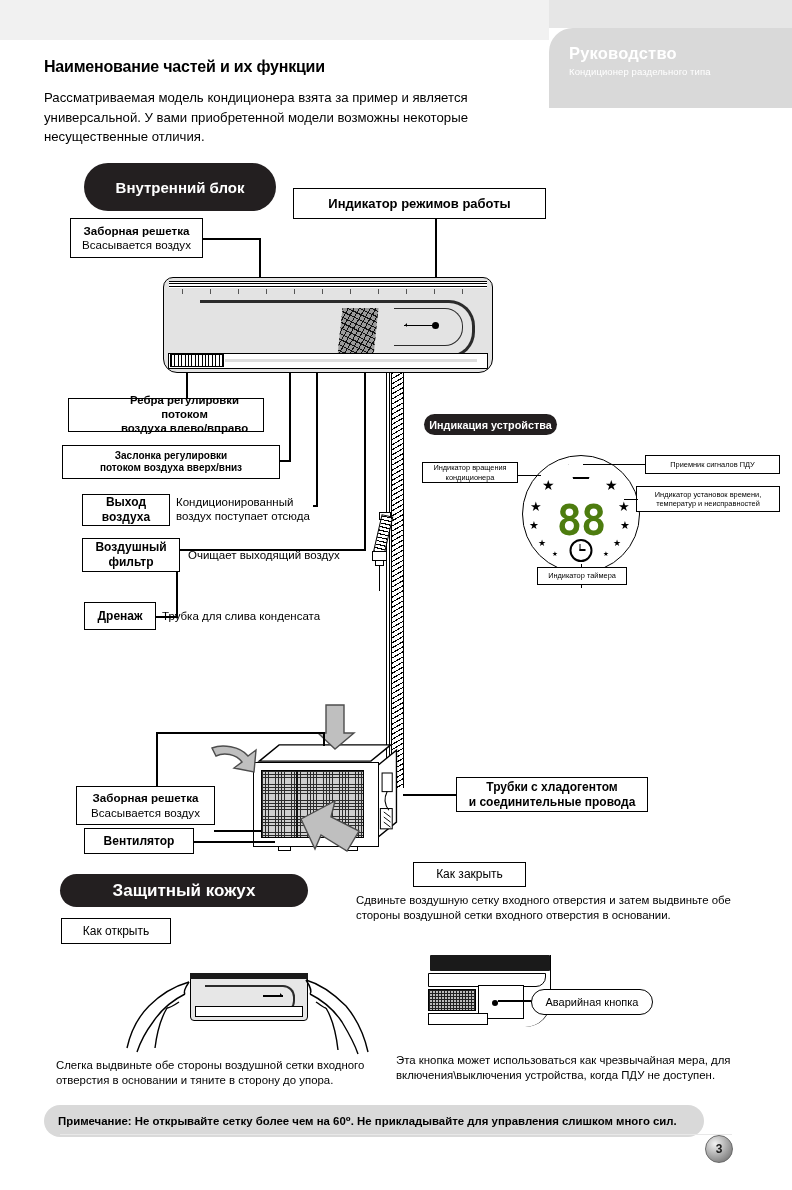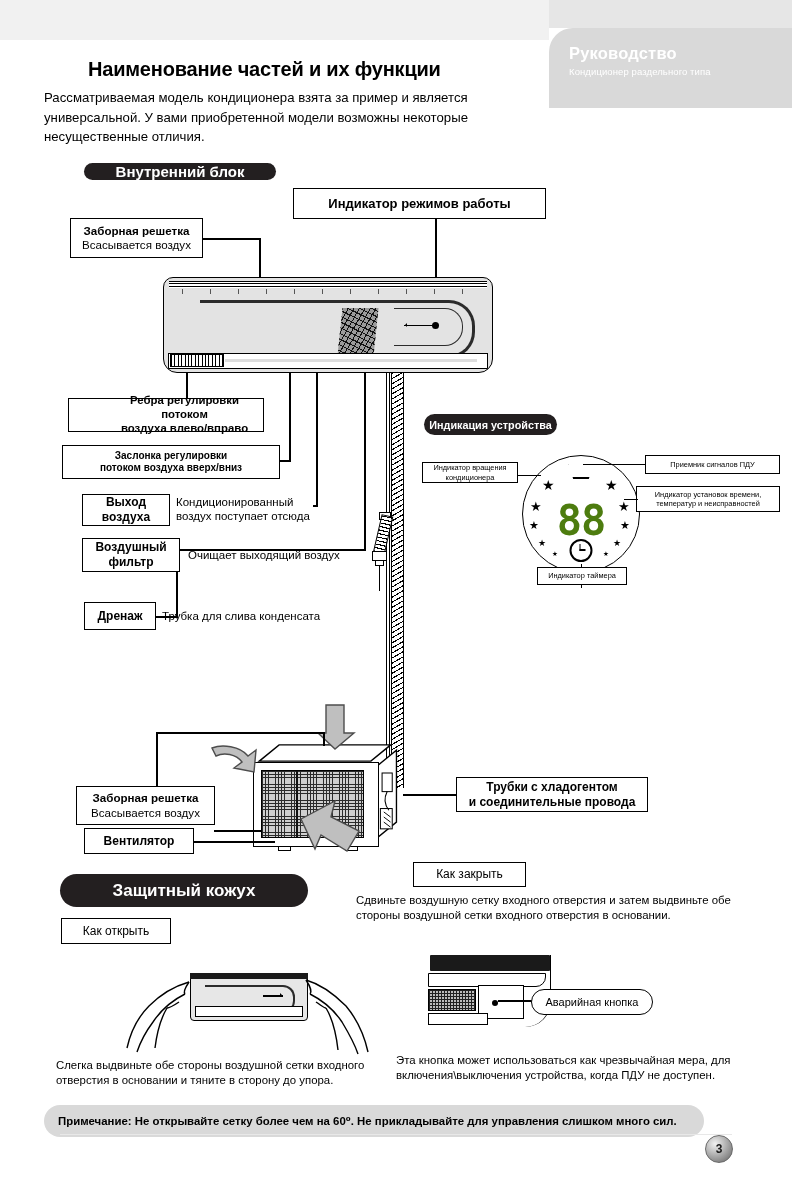--- a/index.html
+++ b/index.html
@@ -20,21 +20,21 @@
   }
   .hdr-title{
     position:absolute;left:20px;top:16px;color:#fff;font-size:16.5px;font-weight:bold;
     letter-spacing:.2px;
   }
   .hdr-sub{
     position:absolute;left:20px;top:38px;color:#fff;font-size:9.5px;letter-spacing:.1px;
   }
 
   
-  .h1{position:absolute;left:44px;top:58px;font-size:20px;font-weight:bold;letter-spacing:-.2px;margin-left:44px;}
+  .h1{position:absolute;left:44px;top:58px;font-size:16px;font-weight:bold;letter-spacing:-.2px;}
   .intro{position:absolute;left:44px;top:88px;width:520px;font-size:13.2px;line-height:19.5px;}
 
   
   .pill{
     position:absolute;background:#231f20;color:#fff;border-radius:999px;
     display:flex;align-items:center;justify-content:center;
     font-weight:bold;text-align:center;box-sizing:border-box;
   }
 
   
@@ -200,21 +200,21 @@
   <div class="top-strip"></div>
   <div class="top-strip2"></div>
   <div class="hdr-panel">
     <div class="hdr-title">Руководство</div>
     <div class="hdr-sub">Кондиционер раздельного типа</div>
   </div>
 
   <div class="h1">Наименование частей и их функции</div>
   <div class="intro">Рассматриваемая модель кондиционера взята за пример и является универсальной. У вами приобретенной модели возможны некоторые несущественные отличия.</div>
 
-  <div class="pill" style="left:84px;top:163px;width:192px;height:17px;font-size:15px;">Внутренний блок</div>
+  <div class="pill" style="left:84px;top:163px;width:192px;height:48px;font-size:15px;">Внутренний блок</div>
 
   <div class="box bold" style="left:293px;top:188px;width:253px;height:31px;font-size:13px;">Индикатор режимов работы</div>
   <div class="ln lnv" style="left:435px;top:219px;height:100px;"></div>
 
   <div class="box" style="left:70px;top:218px;width:133px;height:40px;font-size:11.6px;">
     <div style="font-weight:bold;">Заборная решетка</div>
     <div>Всасывается воздух</div>
   </div>
   <div class="ln lnh" style="left:203px;top:238px;width:57px;"></div>
   <div class="ln lnv" style="left:259px;top:238px;height:47px;"></div>

